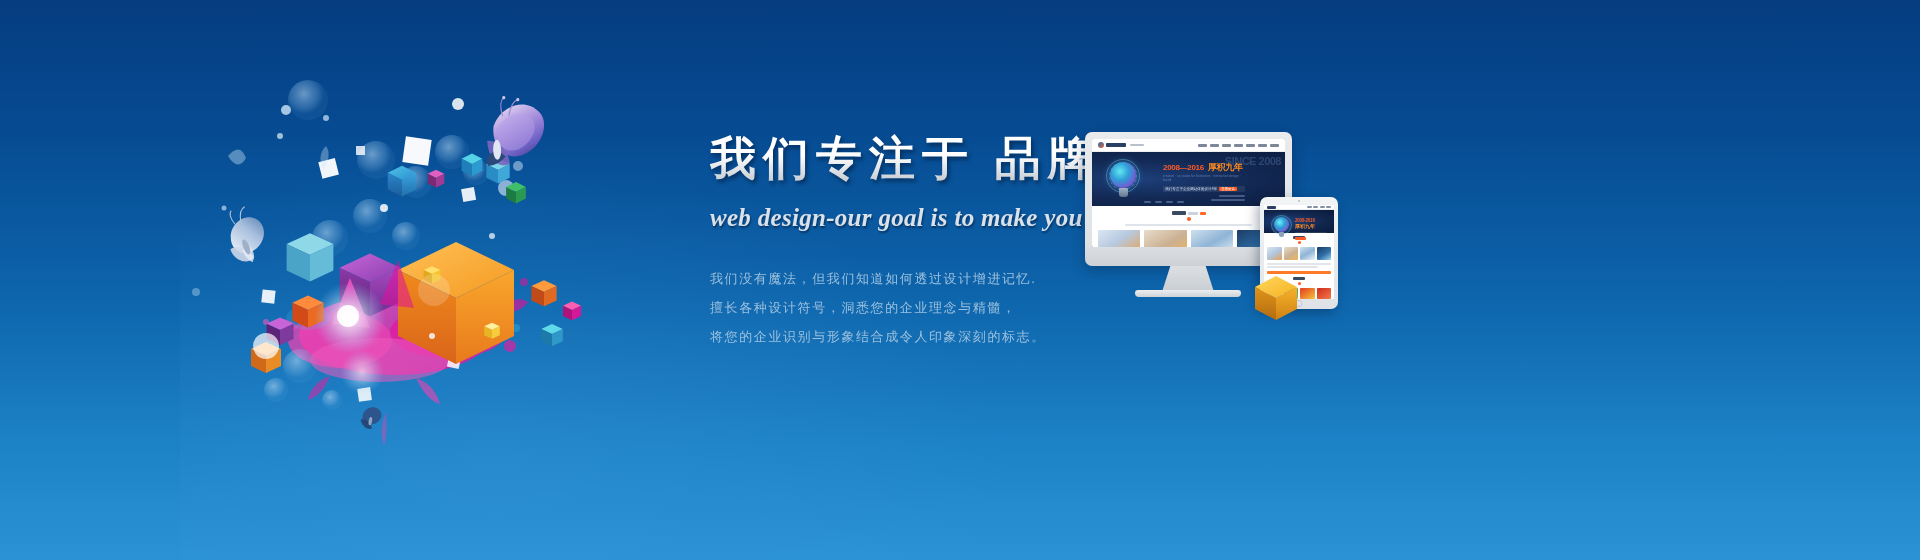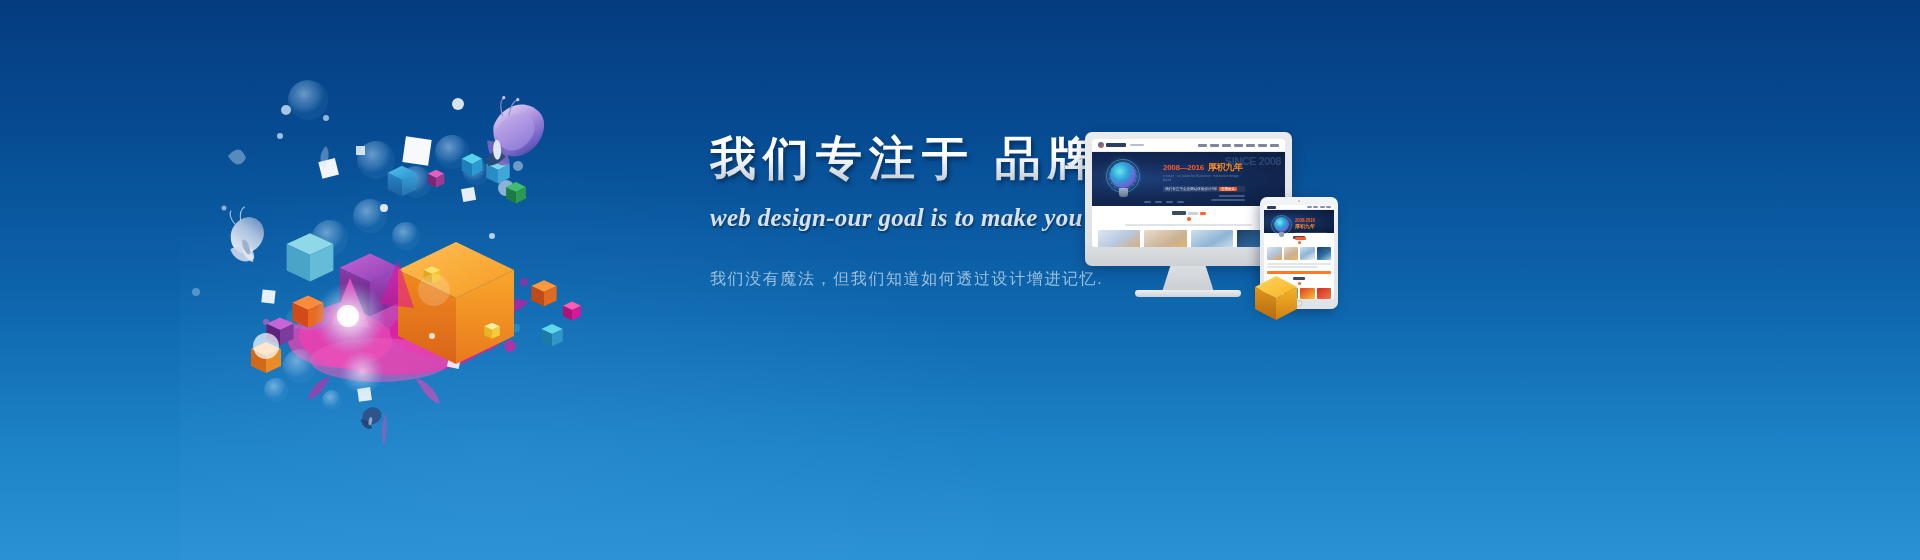--- a/index.html
+++ b/index.html
@@ -52,21 +52,21 @@
     font-weight:bold;
     font-size:25px;
     letter-spacing:.3px;
     color:#dbe1e8;
     text-shadow:1px 2px 2px rgba(0,15,40,.5);
     white-space:nowrap;
   }
 
   .body-lines { margin-top:32px; }
   .body-line {
-    font-size:16px;
+    font-size:13px;
     letter-spacing:1.6px;
     line-height:29px;
     color:#9cc0de;
     white-space:nowrap;
   }
 
   
   #devices { position:absolute; left:1085px; top:132px; width:300px; height:200px; }
 
   .monitor-body {
@@ -512,20 +512,22 @@
     </svg>
   </div>
 
   <div id="textblock">
     <div class="headline">我们专注于 品牌设计</div>
 
     <div class="subtitle">web design-our goal is to make you look great</div>
 
     <div class="body-lines">
       <div class="body-line">我们没有魔法，但我们知道如何透过设计增进记忆.</div>
+      <div class="body-line">擅长各种设计符号，洞悉您的企业理念与精髓，</div>
+      <div class="body-line">将您的企业识别与形象结合成令人印象深刻的标志。</div>
     </div>
   </div>
 
   <div id="devices">
 
     <div class="monitor-body">
       <div class="monitor-screen">
         <div class="site">
 
           <div class="site-nav">

